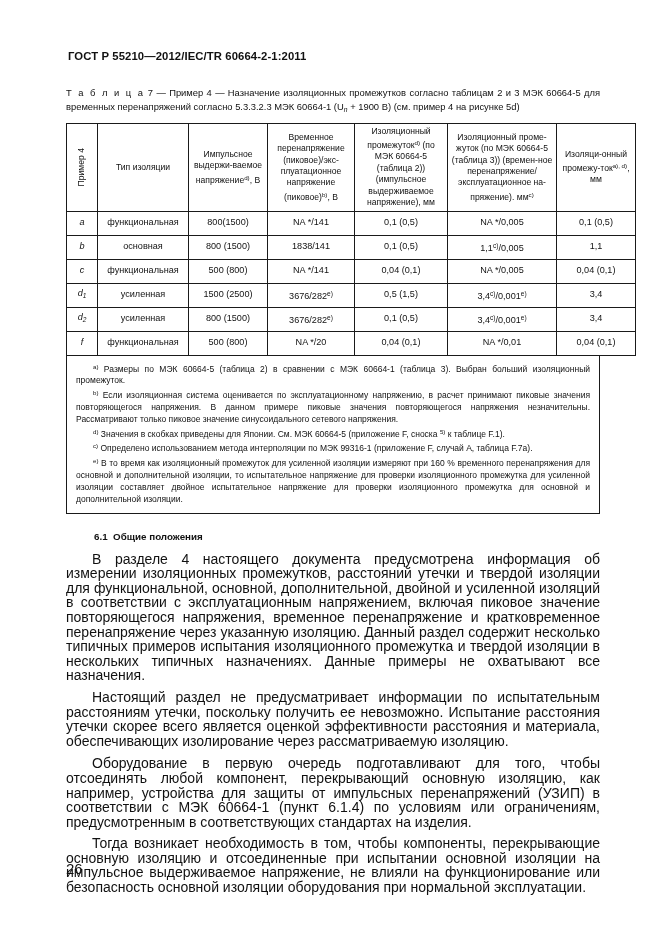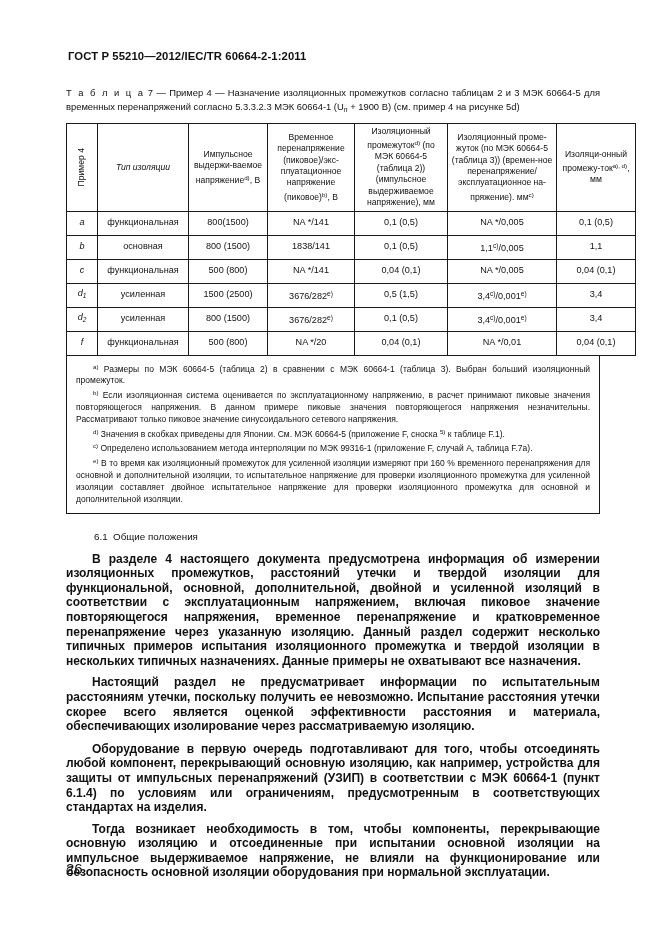--- a/index.html
+++ b/index.html
@@ -69,21 +69,21 @@
   }
   table.gost thead th {
     height: 78px;
     border-bottom-width: 1.6px;
   }
   table.gost tbody td {
     height: 19px;
     font-size: 9.1px;
   }
   .col-ex   { width: 26px; }
-  .col-type { width: 86px; font-style: italic; }
+  .col-type { width: 86px; }
   .col-imp  { width: 74px; }
   .col-temp { width: 82px; }
   .col-gap2 { width: 88px; }
   .col-gap3 { width: 104px; }
   .col-gapa { width: 74px; }
 
   .vert-head {
     writing-mode: vertical-rl;
     transform: rotate(180deg);
     white-space: nowrap;
@@ -112,37 +112,36 @@
   
   h2.sect {
     font-size: 11.6px;
     font-weight: bold;
     margin: 24px 0 0 0;
     padding-left: 28px;
     line-height: 15px;
   }
   h3.sub-sect {
     font-size: 9.8px;
-    font-weight: normal;
+    font-weight: bold;
     margin: 16px 0 0 0;
     padding-left: 28px;
     line-height: 14.5px;
   }
   h3.sub-sect.wrap {
     padding-left: 28px;
     text-indent: -0px;
     width: 500px;
   }
   p.body {
-    font-size: 12px;
+    font-size: 14px;
     line-height: 14.6px;
     text-align: justify;
     margin: 7px 0 0 0;
     text-indent: 26px;
-    font-weight: bold;
   }
   p.body.tight { margin-top: 8px; }
 
   .page-num {
     position: absolute;
     left: 66px;
     top: 860px;
     font-size: 15px;
   }
 </style>

